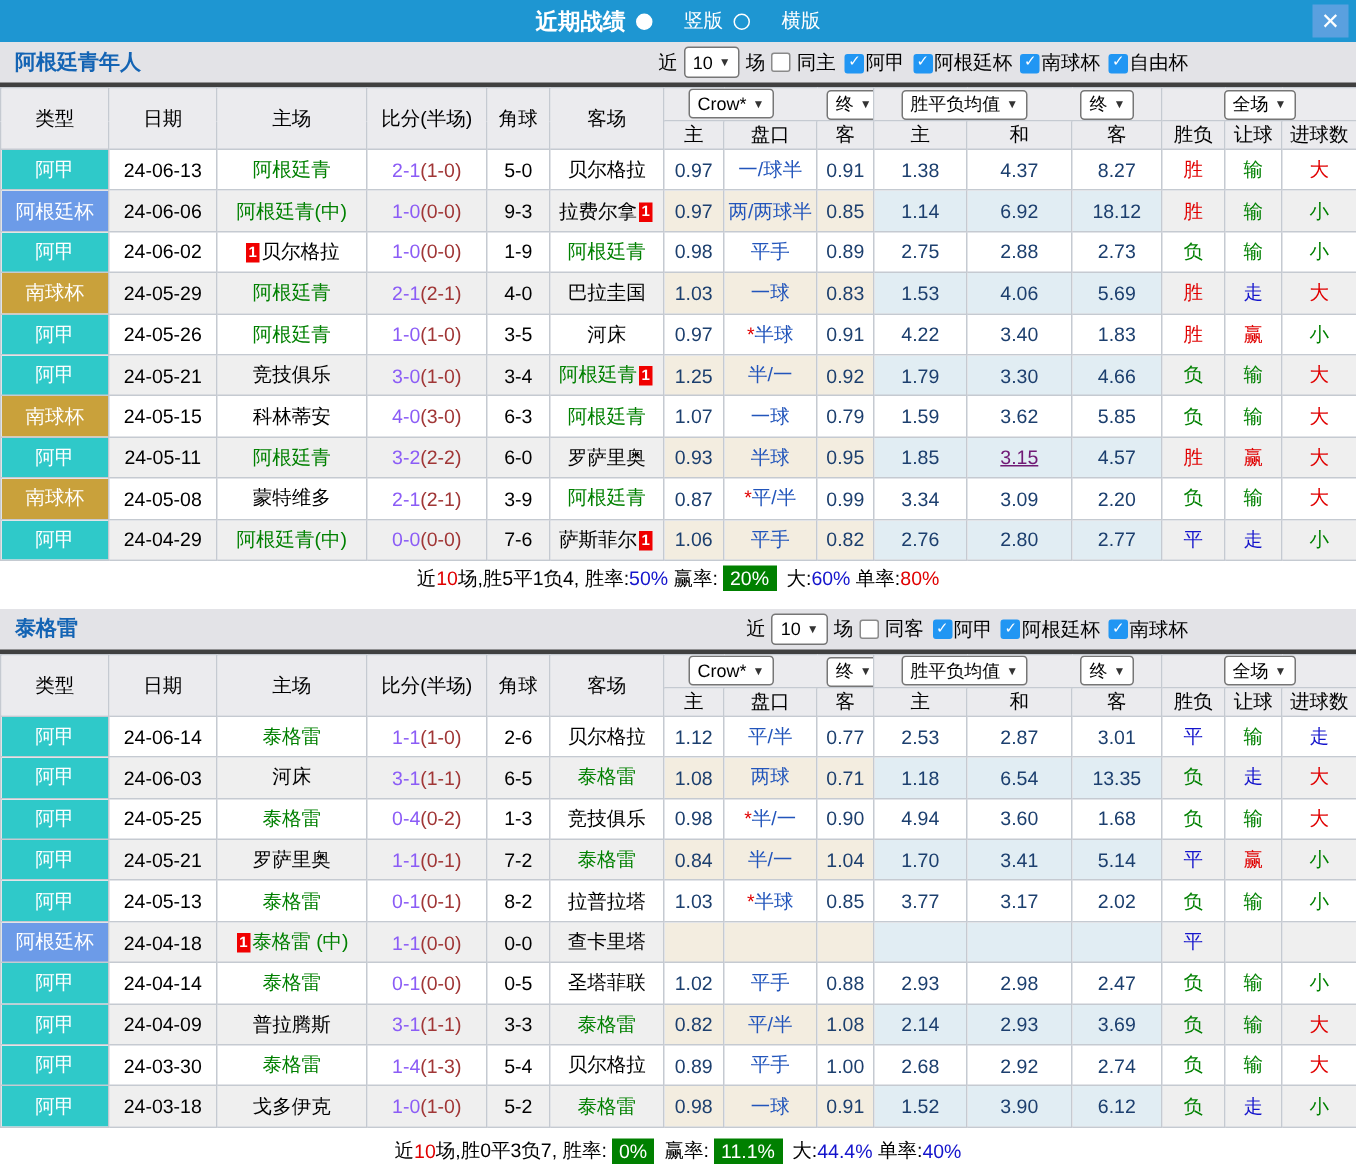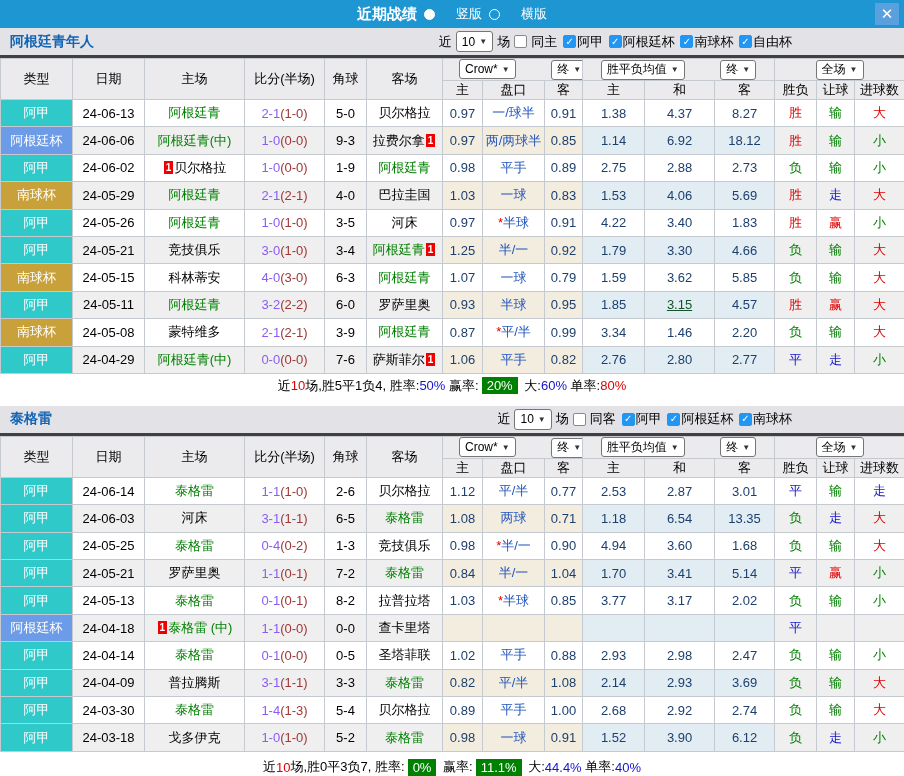--- a/index.html
+++ b/index.html
@@ -37,21 +37,21 @@
   td.eu{background:#E8F4FA;} tr.even td.eu{background:#E1EDF3;}
   td.lg-aj{background:#2FC9C9 !important;color:#fff;}
   td.lg-acup{background:#6C9BE8 !important;color:#fff;}
   td.lg-scup{background:#C9A13B !important;color:#fff;}
   .num{color:#1C3F6E;} .line-text{color:#2255BB;}
   .green{color:#008000;} .red{color:#E00000;} .blue{color:#1414CC;} .k{color:#000;}
   .ft{color:#8b5cf6;} .ht{color:#A03636;}
   .redcard{display:inline-block;background:#F00000;color:#fff;font-size:10px;font-weight:bold;line-height:13px;padding:0 2px;margin:0 1px;vertical-align:1px;}
   .redcard:empty{display:none;}
   .star{color:#E00000;} .star:empty{display:none;}
-  .hl{color:#14532d;text-decoration:underline;text-align:center;}
+  .hl{color:#701a75;text-decoration:underline;text-align:center;}
 
   
   .summary{height:24px;display:flex;align-items:center;justify-content:center;background:#fff;font-size:13px;}
   .section:last-child .summary{height:31px;}
   .section + .section{margin-top:8px;}
   .part{white-space:pre;}
   .part.badge{background:#008000;color:#fff;padding:1px 5px;margin:0 3px;}
 </style>
 </head>
 <body>
@@ -319,21 +319,21 @@
     <td class="lg-scup">南球杯</td>
     <td>24-05-08</td>
     <td><span class="k">蒙特维多</span></td>
     <td><span class="ft">2-1</span><span class="ht">(2-1)</span></td>
     <td>3-9</td>
     <td><span class="green">阿根廷青</span></td>
     <td class="ah num">0.87</td>
     <td class="ah"><span class="star">*</span><span class="line-text">平/半</span></td>
     <td class="ah num">0.99</td>
     <td class="eu num">3.34</td>
-    <td class="eu num"><span>1.46</span></td>
+    <td class="eu num"><span>3.09</span></td>
     <td class="eu num">2.20</td>
     <td><span class="green">负</span></td>
     <td><span class="green">输</span></td>
     <td><span class="red">大</span></td>
   </tr>
 
   <tr class="even">
     <td class="lg-aj">阿甲</td>
     <td>24-04-29</td>
     <td><span class="green">阿根廷青(中)</span></td>

